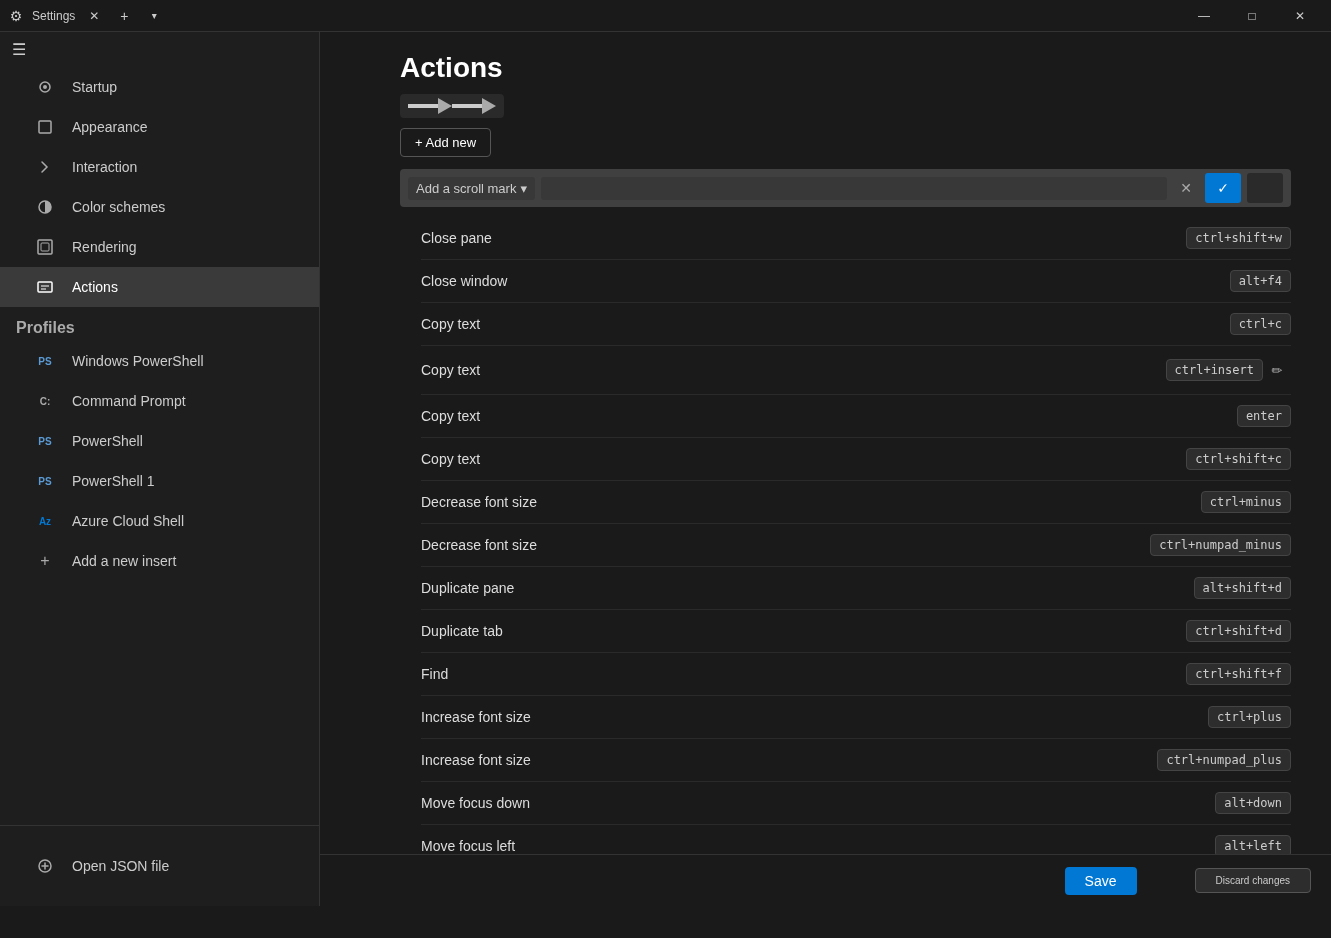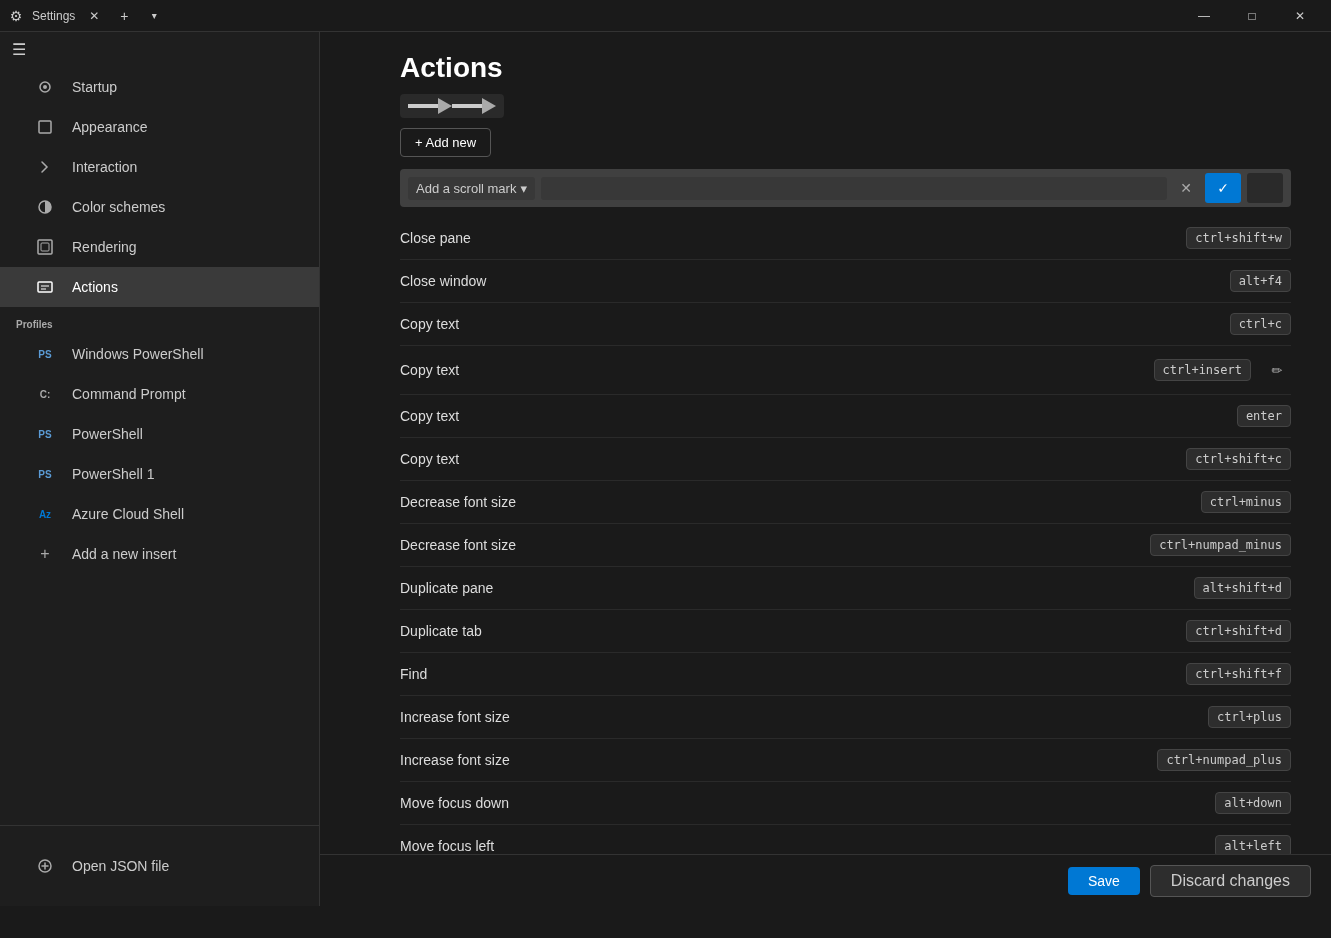--- a/index.html
+++ b/index.html
@@ -136,21 +136,21 @@
       height: 18px;
       display: flex;
       align-items: center;
       justify-content: center;
       color: #aaa;
       font-size: 14px;
       flex-shrink: 0;
     }
     .sidebar-section-label {
       padding: 12px 16px 4px 16px;
-      font-size: 10px;
+      font-size: 16px;
       color: #aaa;
       font-weight: 600;
       text-transform: none;
     }
     .sidebar-bottom {
       margin-top: auto;
       border-top: 1px solid #333;
       padding: 20px 0;
     }
 
@@ -284,21 +284,22 @@
       color: #aaa;
       cursor: pointer;
     }
 
     
     .action-row {
       display: flex;
       align-items: center;
       padding: 10px 0;
       border-bottom: 1px solid #2a2a2a;
-      gap: 12px;
+      gap: 0;
+      margin-left: 21px;
     }
     .action-label {
       flex: 1;
       color: #ddd;
       font-size: 14px;
     }
     .action-shortcut {
       background: #2d2d2d;
       border: 1px solid #444;
       border-radius: 4px;
@@ -342,21 +343,22 @@
       cursor: pointer;
       font-size: 14px;
     }
     .footer-discard-btn {
       padding: 6px 20px;
       background: #2d2d2d;
       border: 1px solid #555;
       border-radius: 4px;
       color: #ccc;
       cursor: pointer;
-      font-size: 16px;
+      font-size: 10px;
+      margin-left: 48px;
     }
 
     
     ::-webkit-scrollbar { width: 6px; }
     ::-webkit-scrollbar-track { background: transparent; }
     ::-webkit-scrollbar-thumb { background: #444; border-radius: 3px; }
   </style>
 </head>
 <body>
 

